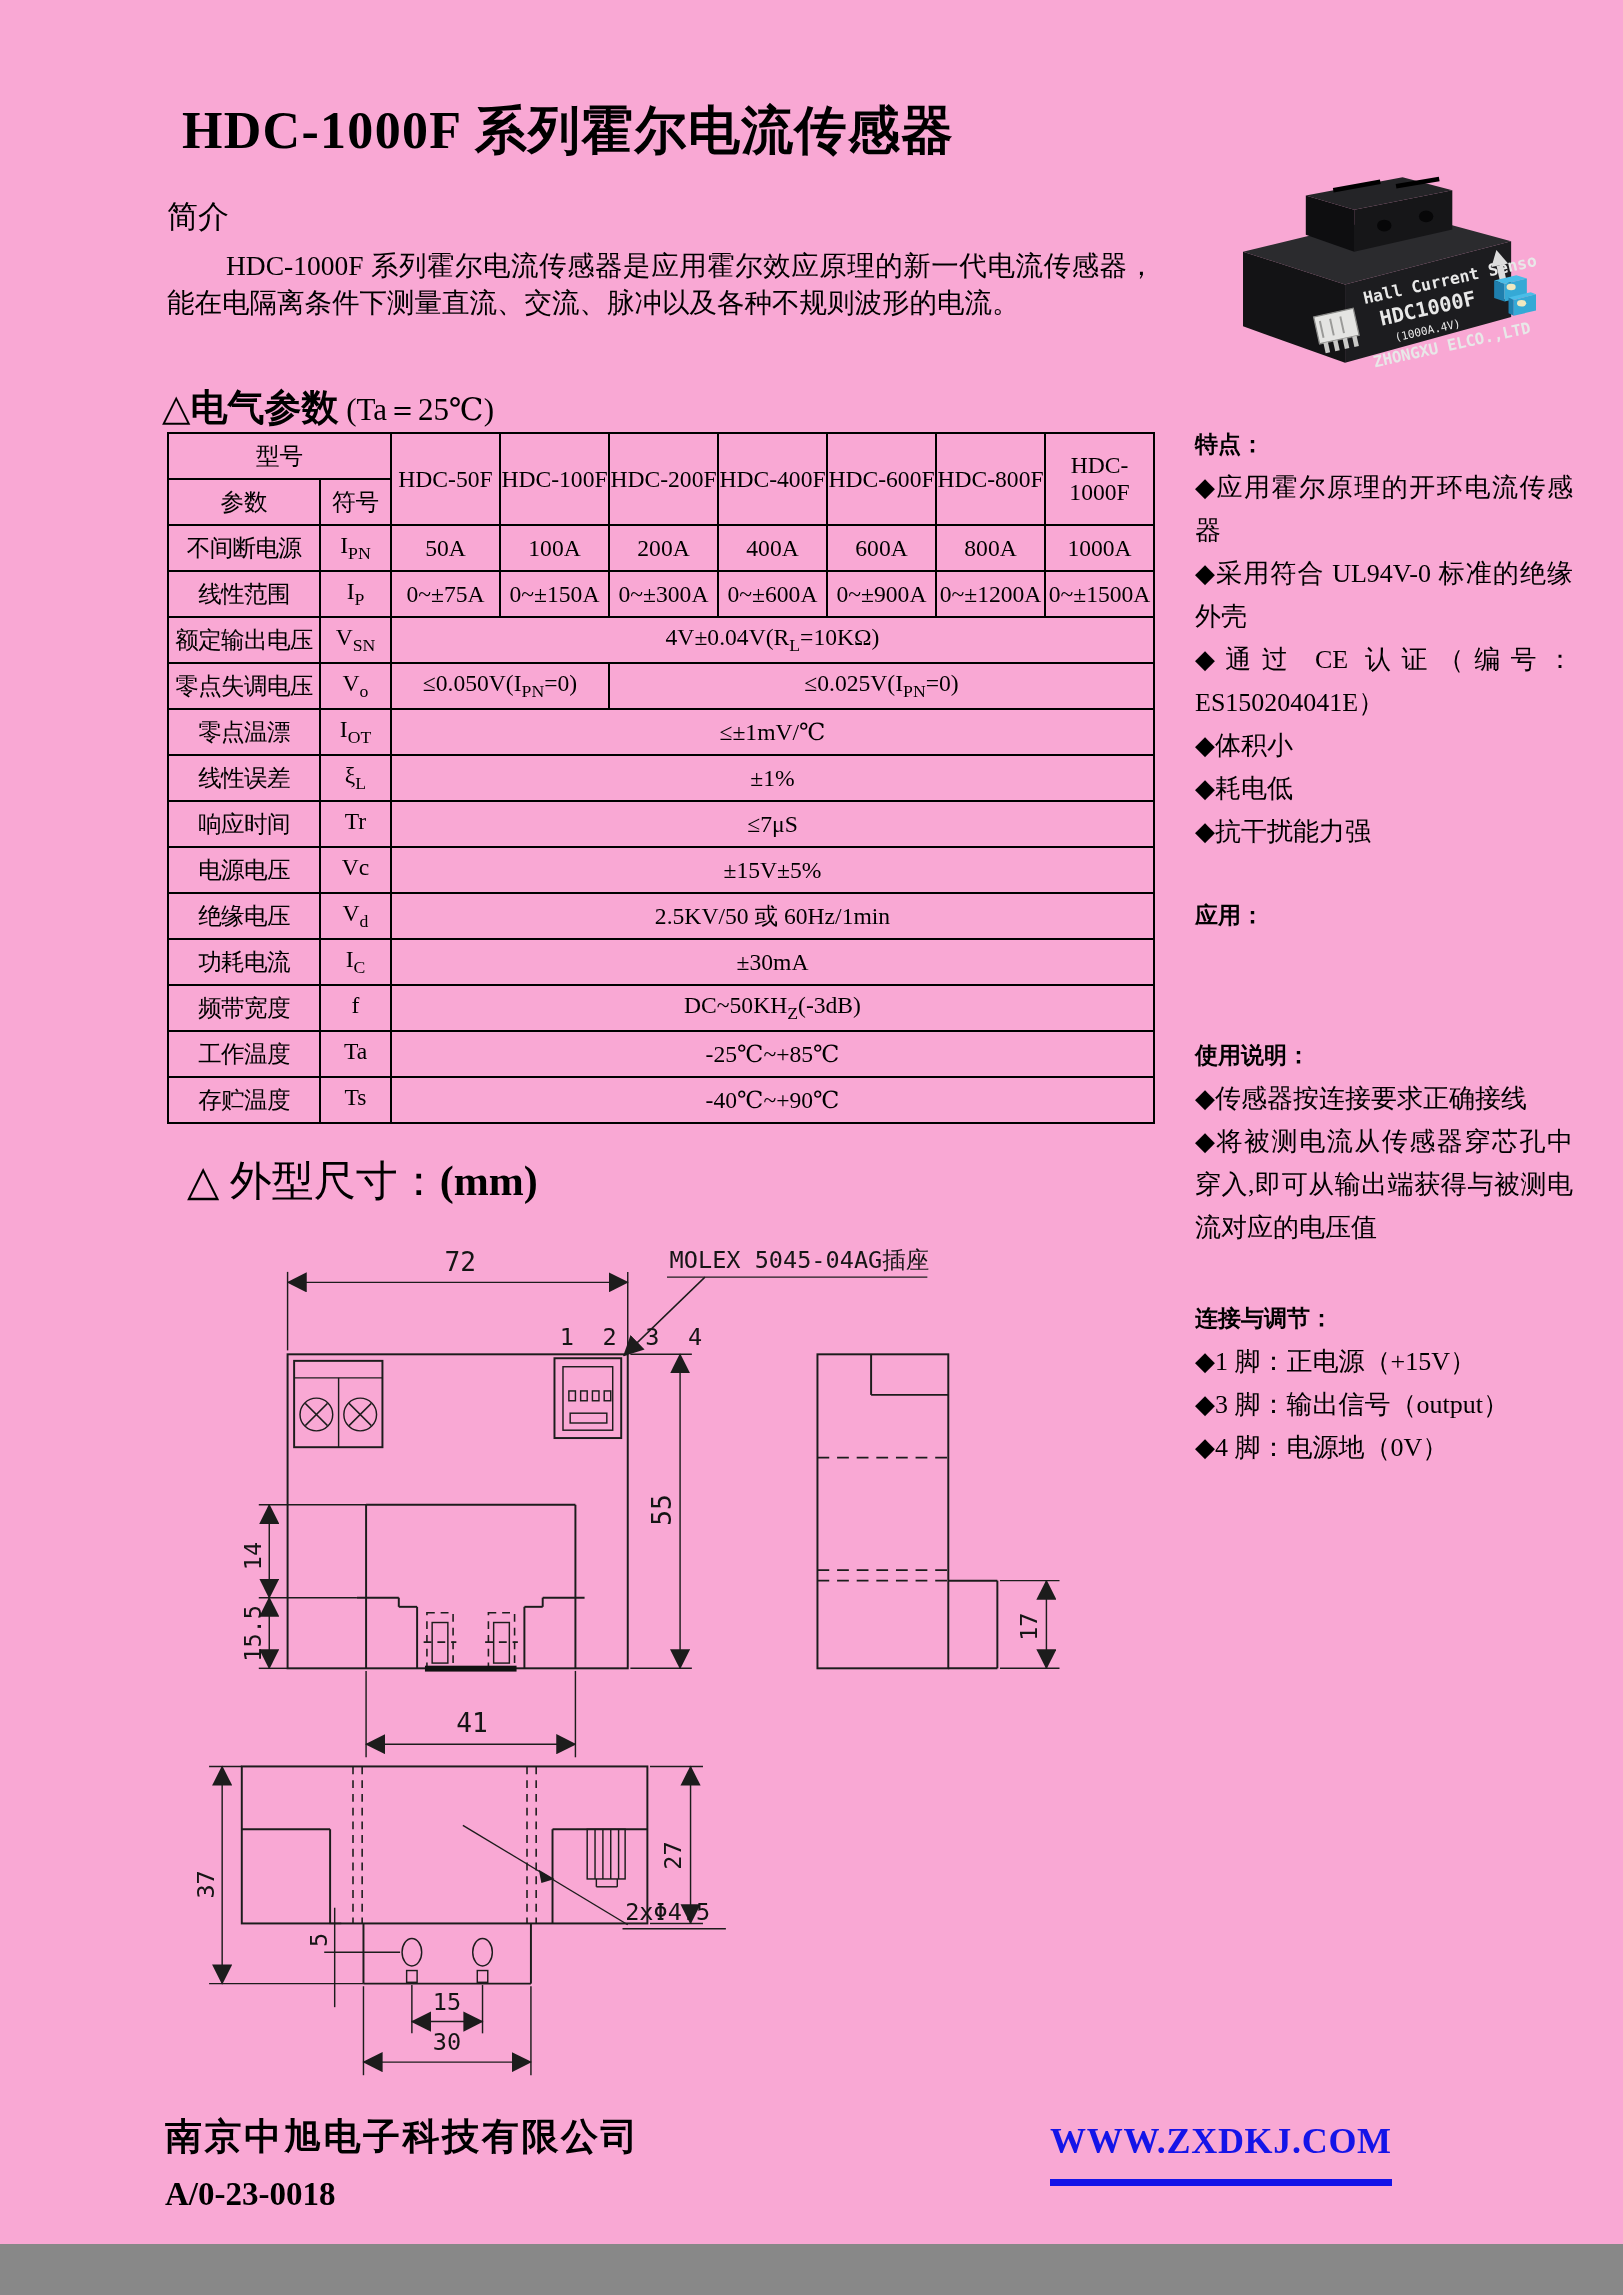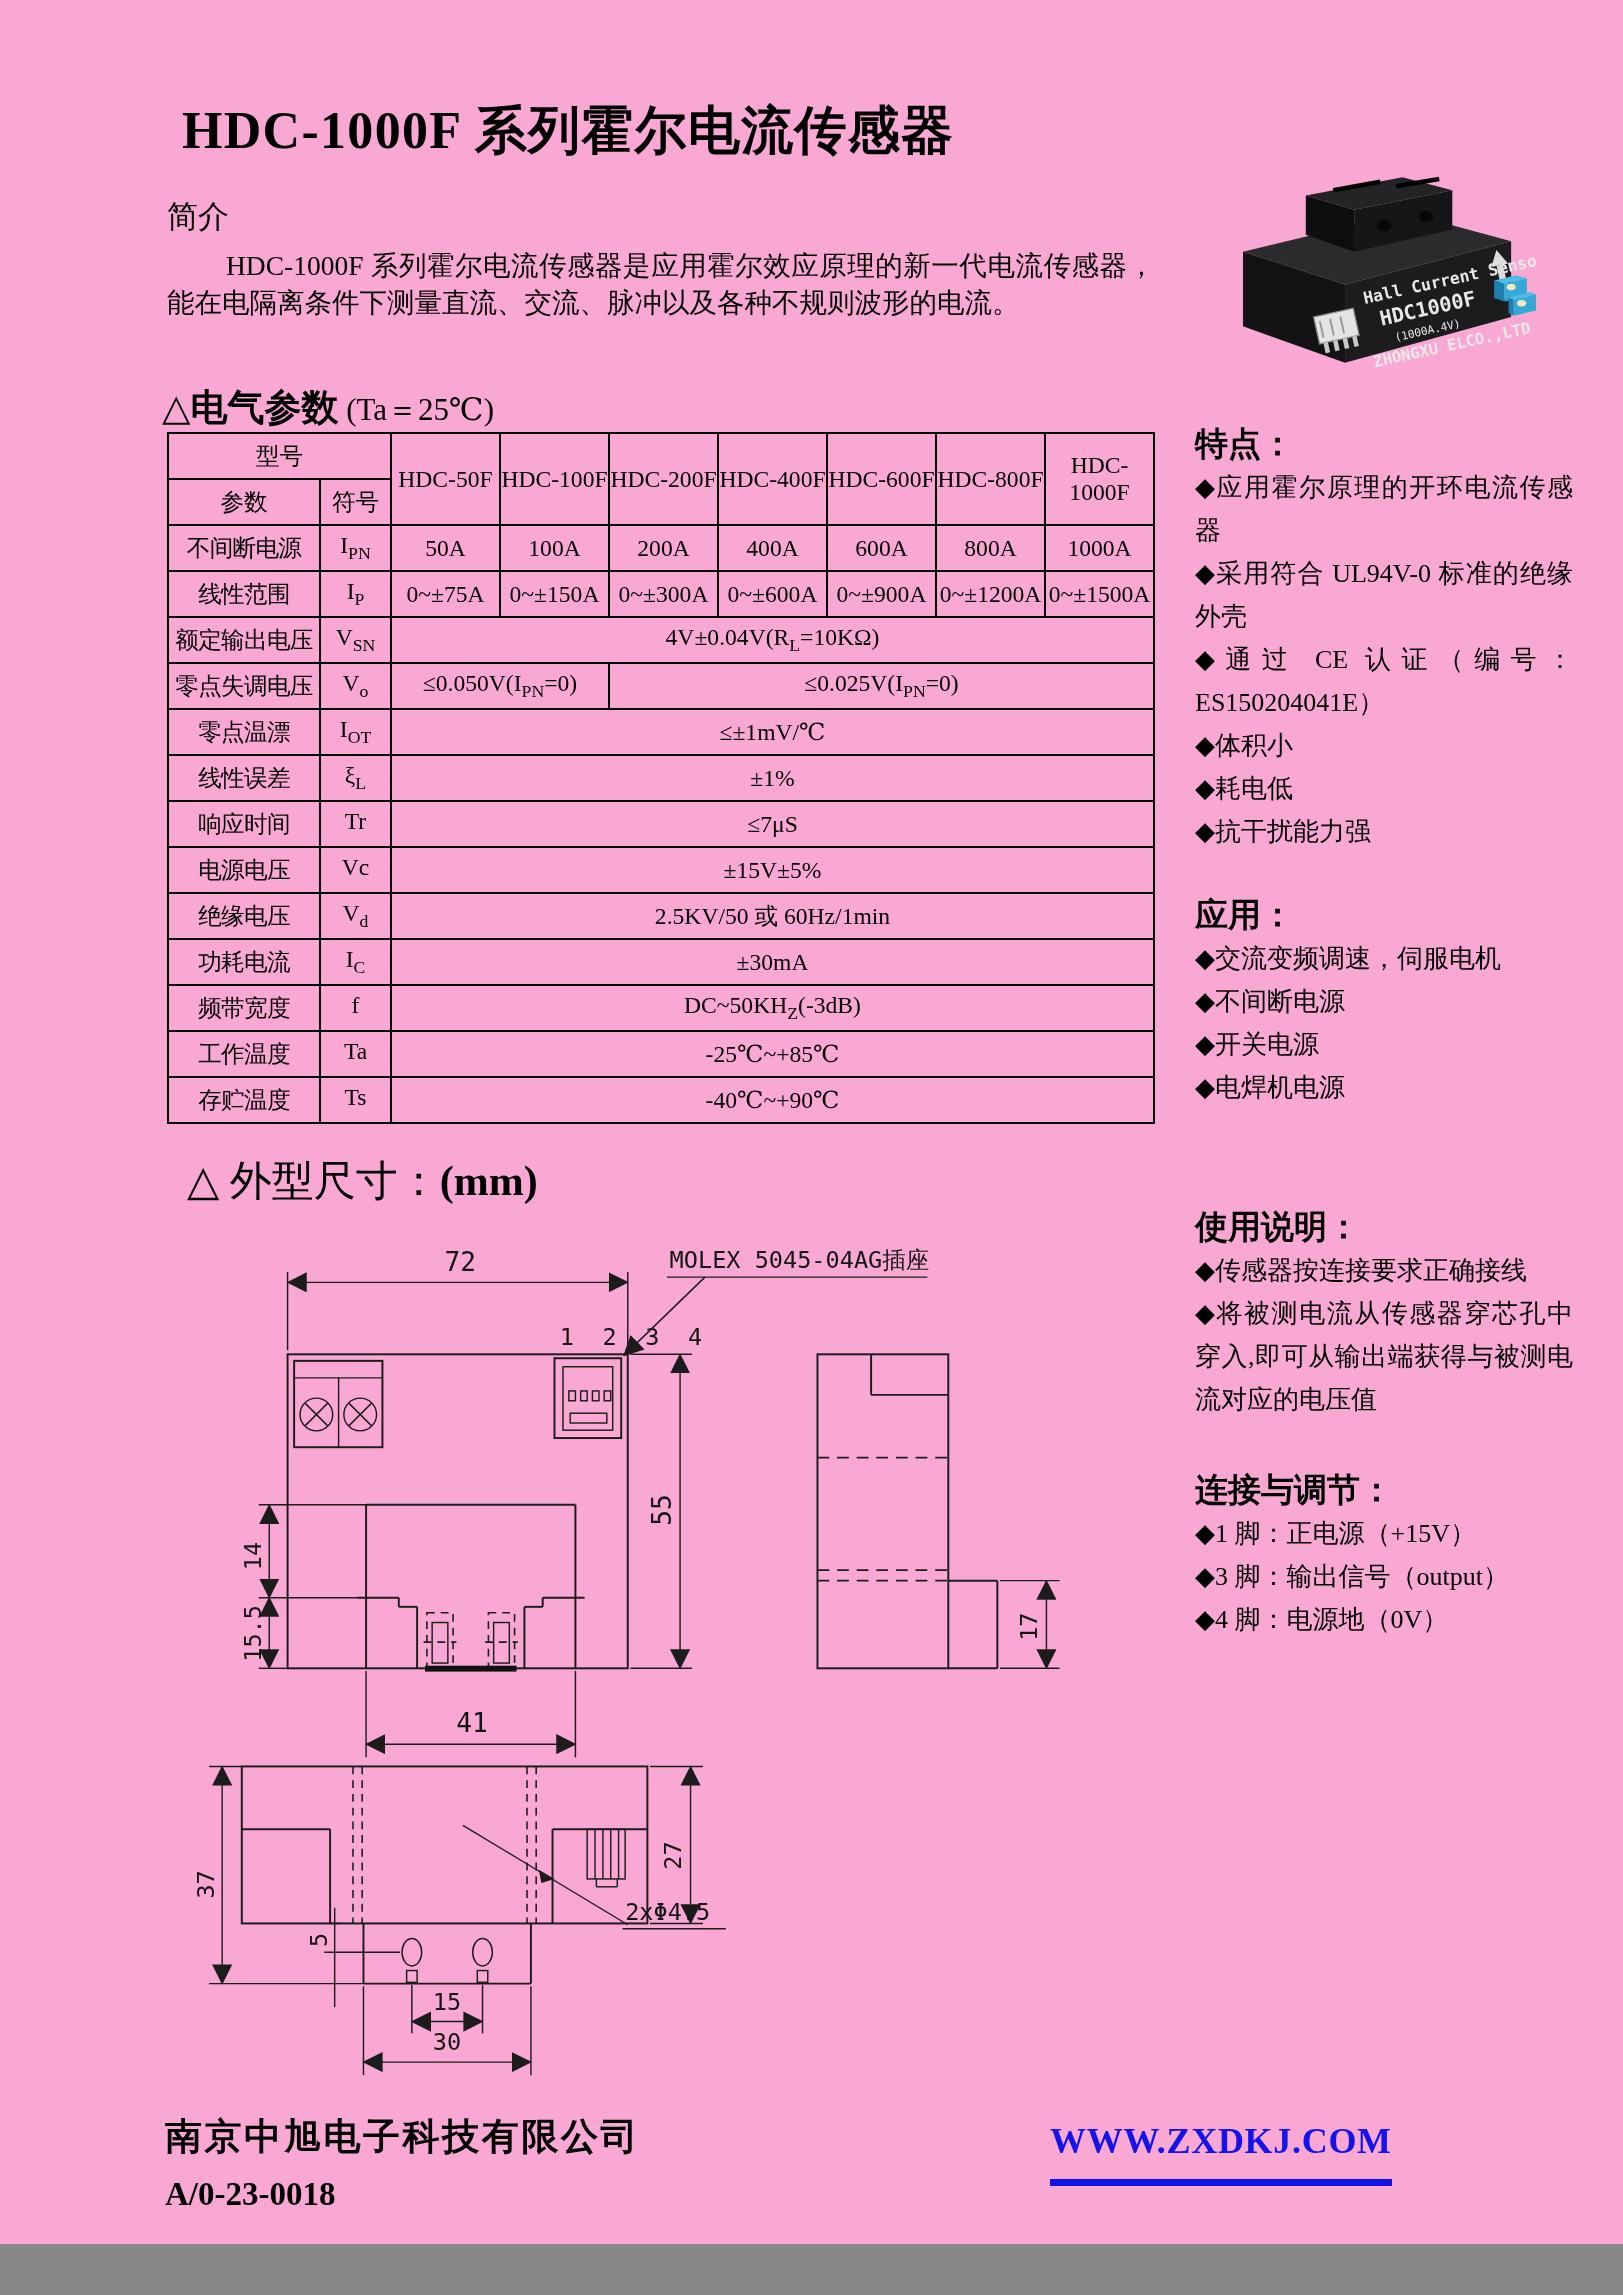--- a/index.html
+++ b/index.html
@@ -20,21 +20,21 @@
   #spec-table{border:2.6px solid #000}
   #spec-table tr{height:46px}
   td.pl{text-align:left;padding-left:3.9px;font-size:24px;letter-spacing:-0.7px}
   td.sy{font-size:29px}
   td.sy sub,td.vc sub,td.vw sub{font-size:17.7px}
   td.vc,td.vw{font-size:23.6px}
   td.model{font-size:23px}
   td.corner-top{font-size:25px}
   
   #sidebar{left:1195px;top:423px;width:378px;font-size:26px;line-height:43px}
-  .sb-heading{font-weight:bold;font-size:33px}
+  .sb-heading{font-weight:bold;font-size:23px}
   .sb-list{margin:0;padding:0;list-style:none}
   .sb-item{text-align:justify}
   .mt-apps{margin-top:41px}
   .mt-usage{margin-top:97px}
   .mt-conn{margin-top:48px}
   
   #footer-company{left:165px;top:2112px;font-size:37px;font-weight:bold;letter-spacing:2.6px}
   #footer-code{left:165px;top:2176px;font-size:33px;font-weight:bold;font-family:Liberation Serif, serif}
   #footer-link{left:1050px;top:2120px;font-size:36px;font-weight:bold;letter-spacing:0.7px;
                border-bottom:7.2px solid;padding-bottom:17px;text-decoration:none;white-space:nowrap}
@@ -226,26 +226,20 @@
     <div class="sb-heading">特点：</div>
     <ul class="sb-list">
       <li class="sb-item">◆应用霍尔原理的开环电流传感器</li>
       <li class="sb-item">◆采用符合 UL94V-0 标准的绝缘外壳</li>
       <li class="sb-item">◆通过 CE 认证（编号：ES150204041E）</li>
       <li class="sb-item">◆体积小</li>
       <li class="sb-item">◆耗电低</li>
       <li class="sb-item">◆抗干扰能力强</li>
     </ul>
     <div class="sb-heading mt-apps">应用：</div>
-    <ul class="sb-list">
-      <li class="sb-item">◆交流变频调速，伺服电机</li>
-      <li class="sb-item">◆不间断电源</li>
-      <li class="sb-item">◆开关电源</li>
-      <li class="sb-item">◆电焊机电源</li>
-    </ul>
     <div class="sb-heading mt-usage">使用说明：</div>
     <ul class="sb-list">
       <li class="sb-item">◆传感器按连接要求正确接线</li>
       <li class="sb-item">◆将被测电流从传感器穿芯孔中穿入,即可从输出端获得与被测电流对应的电压值</li>
     </ul>
     <div class="sb-heading mt-conn">连接与调节：</div>
     <ul class="sb-list">
       <li class="sb-item">◆1 脚：正电源（+15V）</li>
       <li class="sb-item">◆3 脚：输出信号（output）</li>
       <li class="sb-item">◆4 脚：电源地（0V）</li>

